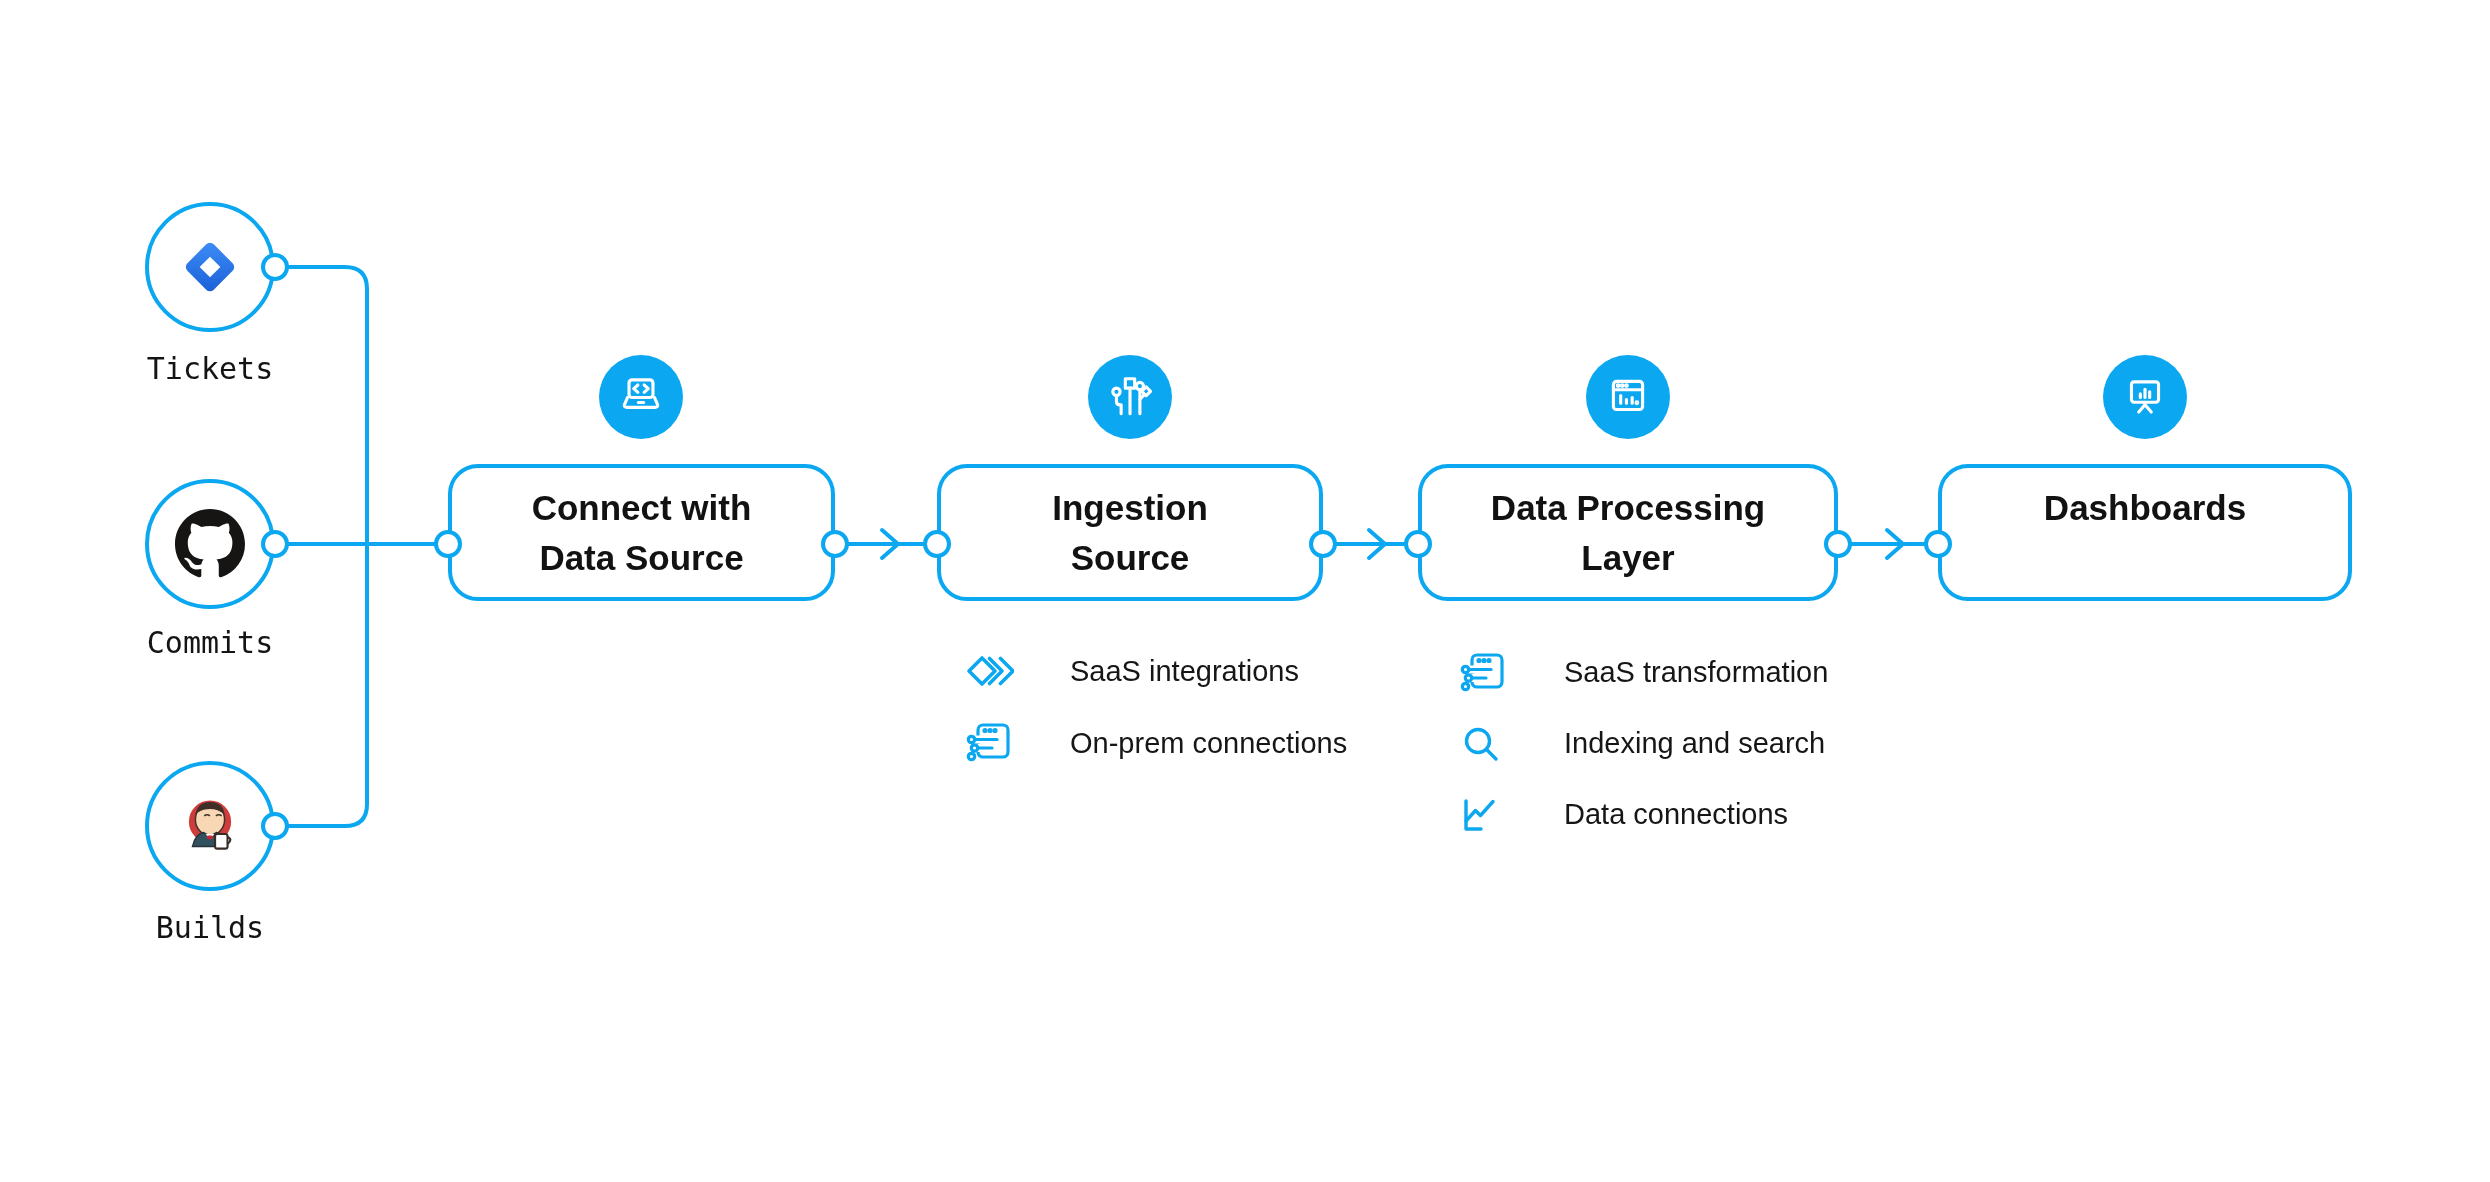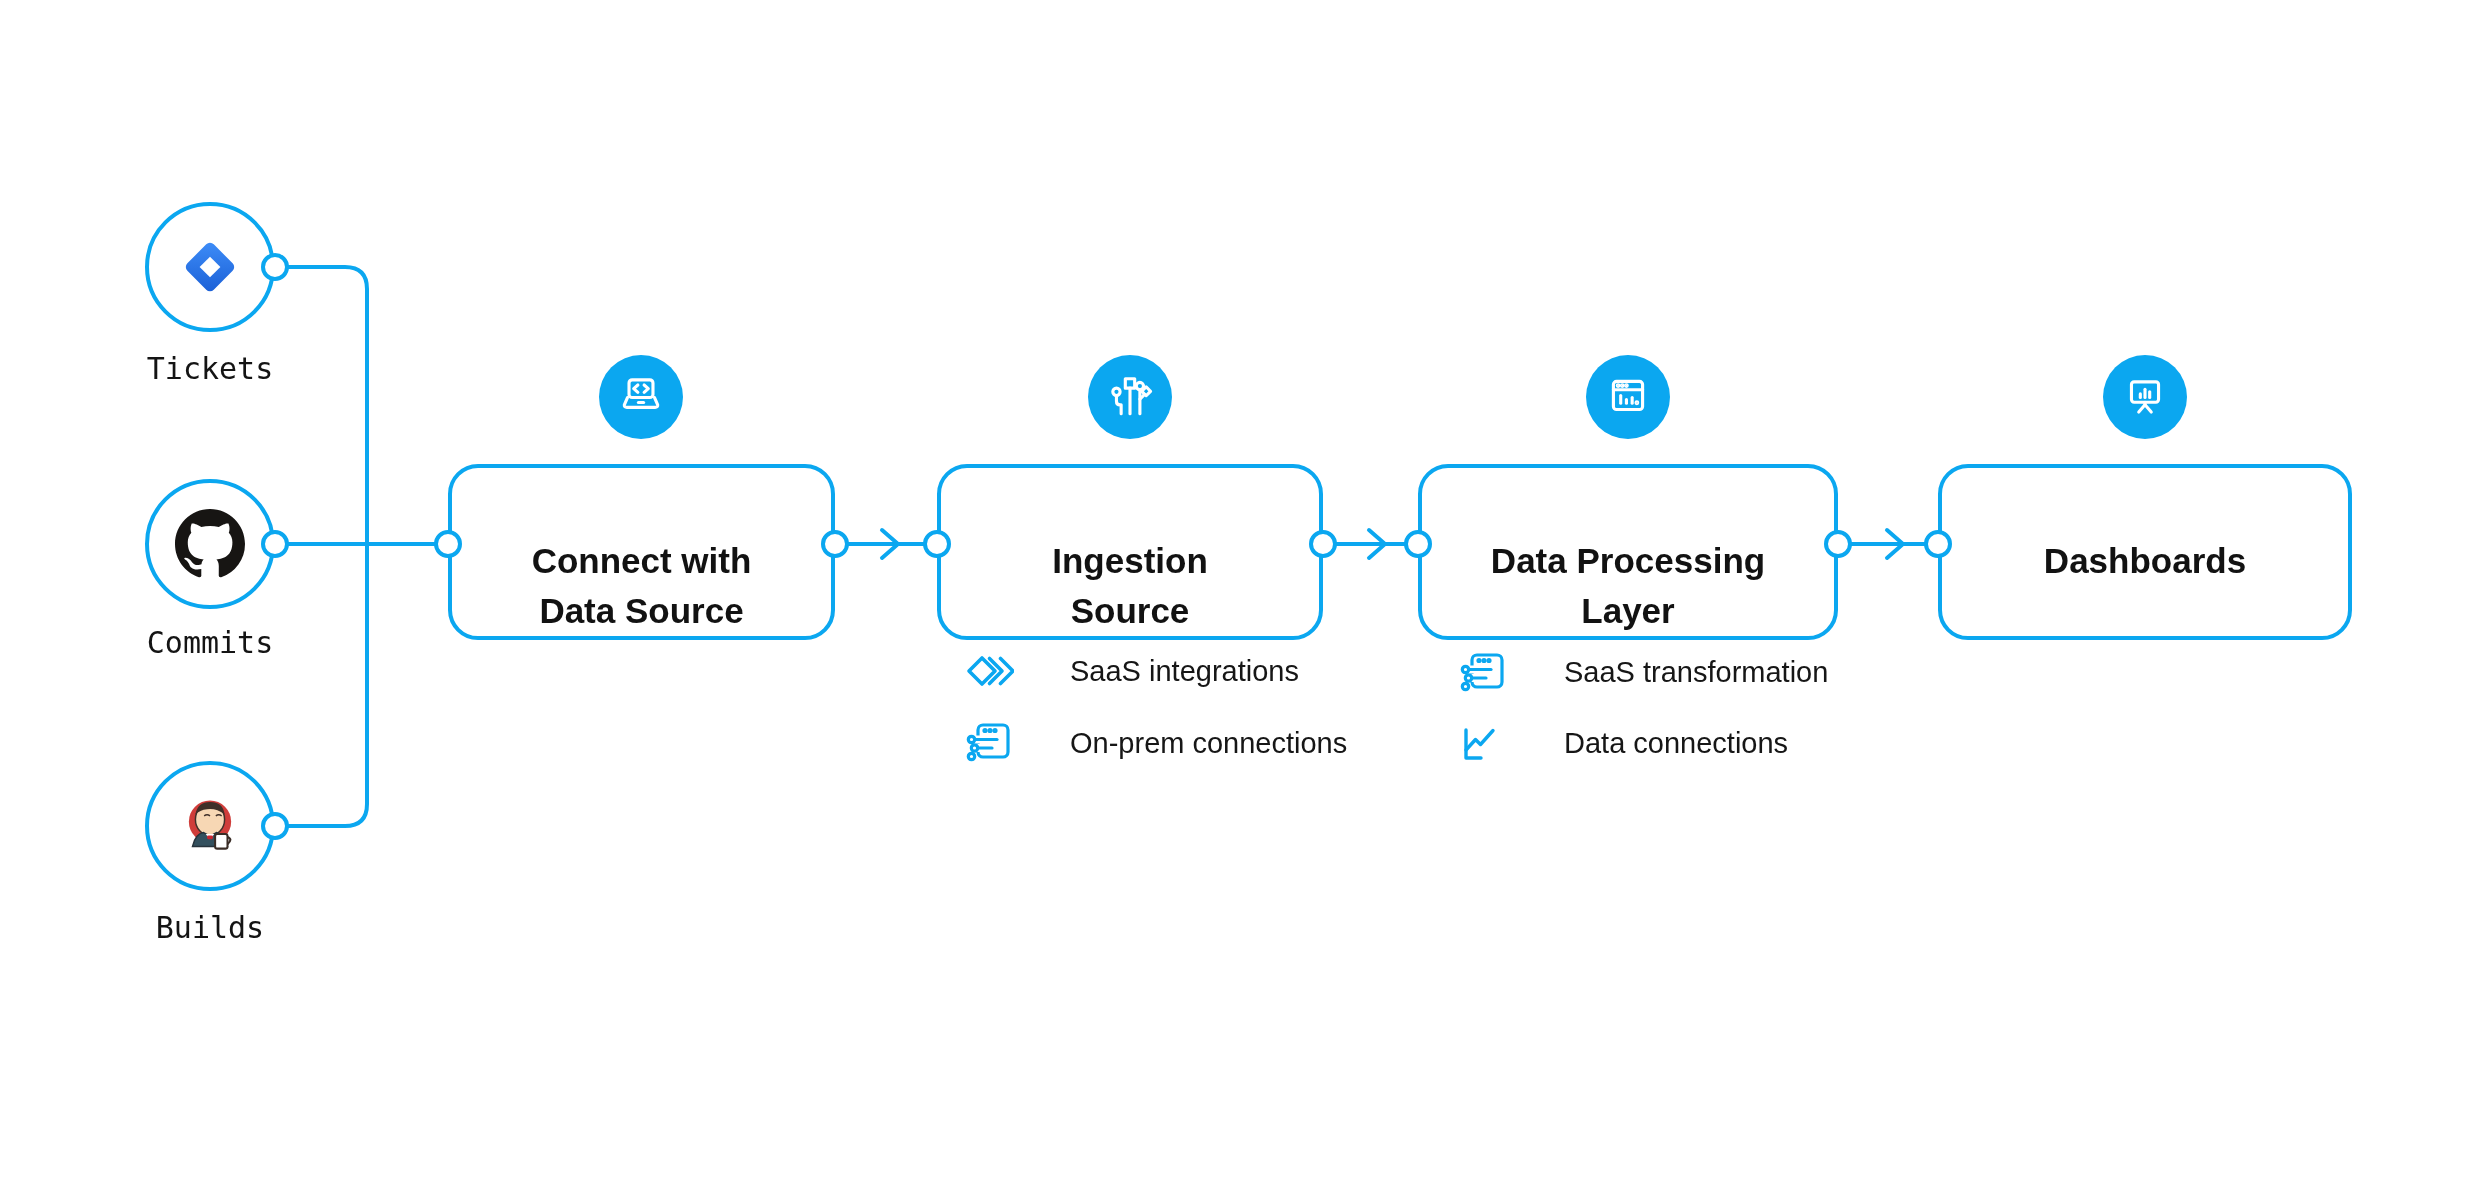--- a/index.html
+++ b/index.html
@@ -17,23 +17,23 @@
     display:flex; align-items:center; justify-content:center; z-index:2;
   }
   .source-label {
     position:absolute; width:260px; text-align:center;
     font-family:"DejaVu Sans Mono", monospace; font-size:30px; color:#141414;
     z-index:2; letter-spacing:0px;
   }
 
   
   .stage-box {
-    position:absolute; top:464px; height:176px; box-sizing:border-box;
+    position:absolute; top:464px; height:137px; box-sizing:border-box;
     border:4px solid var(--blue); border-radius:30px; background:#fff;
-    display:flex; align-items:flex-end; justify-content:center; z-index:1;
+    display:flex; align-items:center; justify-content:center; z-index:1;
   }
   .stage-title {
     height:100px; width:100%; text-align:center; white-space:pre-line;
     font-size:35px; font-weight:bold; color:#121212; line-height:50px;
   }
 
   
   .stage-badge {
     position:absolute; top:355px; width:84px; height:84px; border-radius:50%;
     background:var(--blue); display:flex; align-items:center; justify-content:center;
@@ -227,20 +227,29 @@
           <path d="M11,28 H26" stroke="#ffffff" stroke-width="8"></path>
           <path d="M11,28 H26"></path>
           <circle cx="8.5" cy="28" r="3.2" fill="#ffffff"></circle>
           <circle cx="5.5" cy="36.5" r="3.2" fill="#ffffff"></circle>
         </svg>
       </span>
       <span class="list-label">SaaS transformation</span>
     </div>
     <div class="list-item">
       <span class="list-icon">
+        <svg width="42" height="42" viewBox="0 0 42 42" fill="none" stroke="#0ba7f0" stroke-width="3.4" stroke-linecap="round">
+          <circle cx="18" cy="18" r="11.5"></circle>
+          <path d="M26.5,26.5 L36,36"></path>
+        </svg>
+      </span>
+      <span class="list-label">Indexing and search</span>
+    </div>
+    <div class="list-item">
+      <span class="list-icon">
         <svg width="42" height="42" viewBox="0 0 42 42" fill="none" stroke="#0ba7f0" stroke-width="3.4" stroke-linecap="round" stroke-linejoin="round">
           <path d="M6,7 V35 H21"></path>
           <path d="M6,27 L15.5,16.5 L20.5,21.5 L33,7.5"></path>
         </svg>
       </span>
       <span class="list-label">Data connections</span>
     </div>
   </div>
 
 </div>

